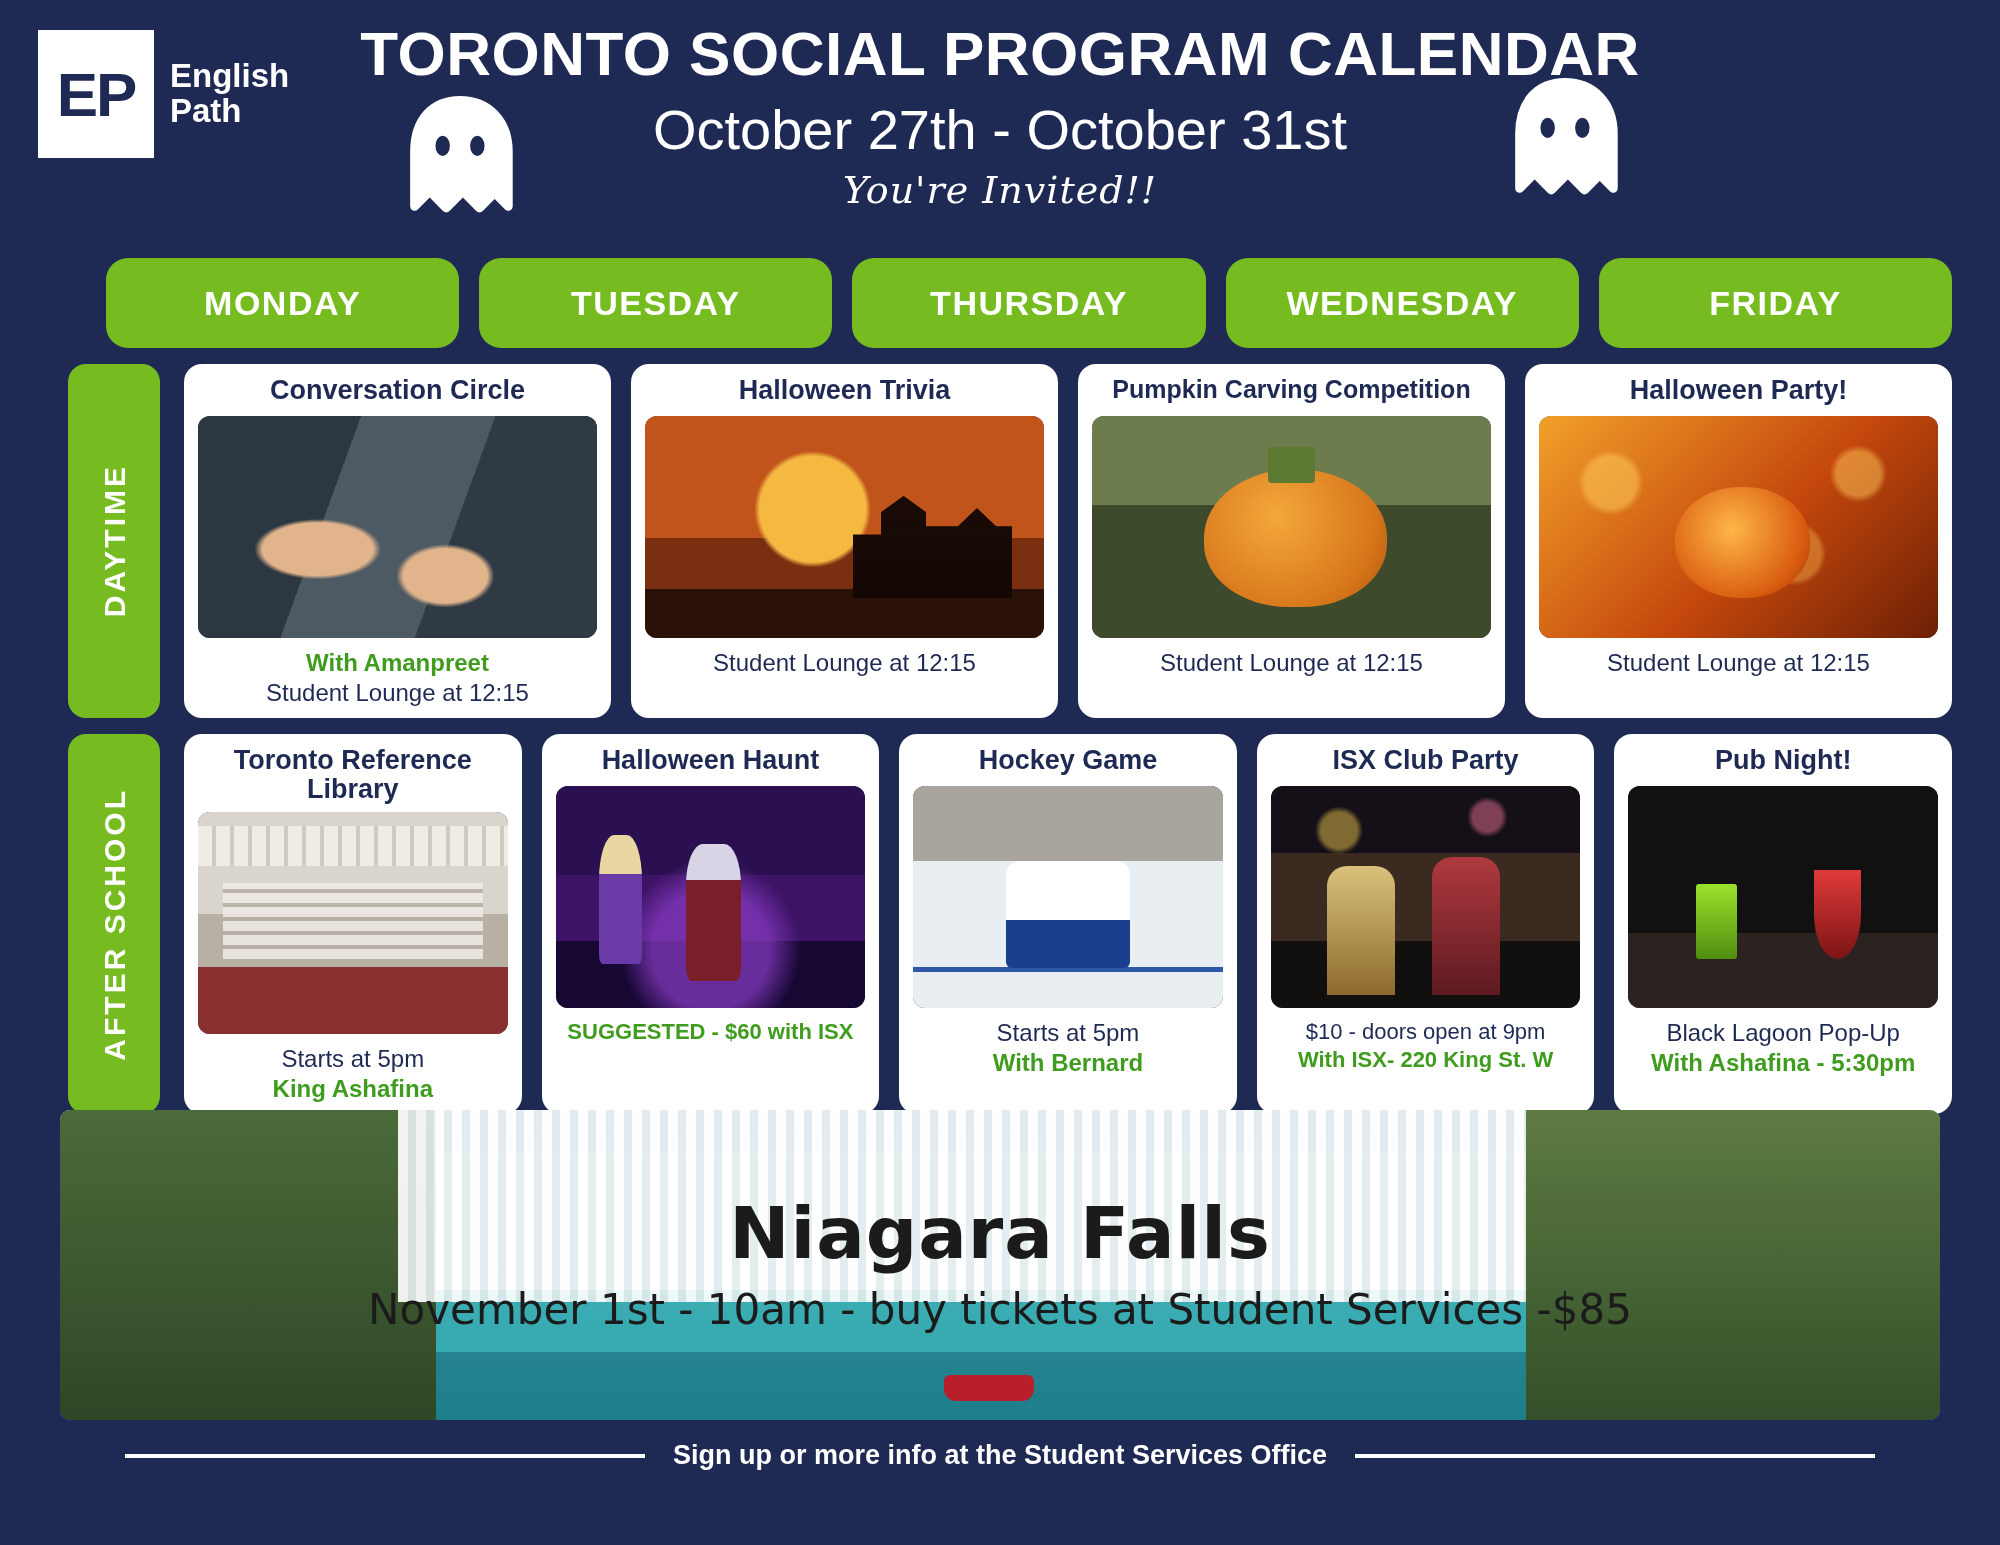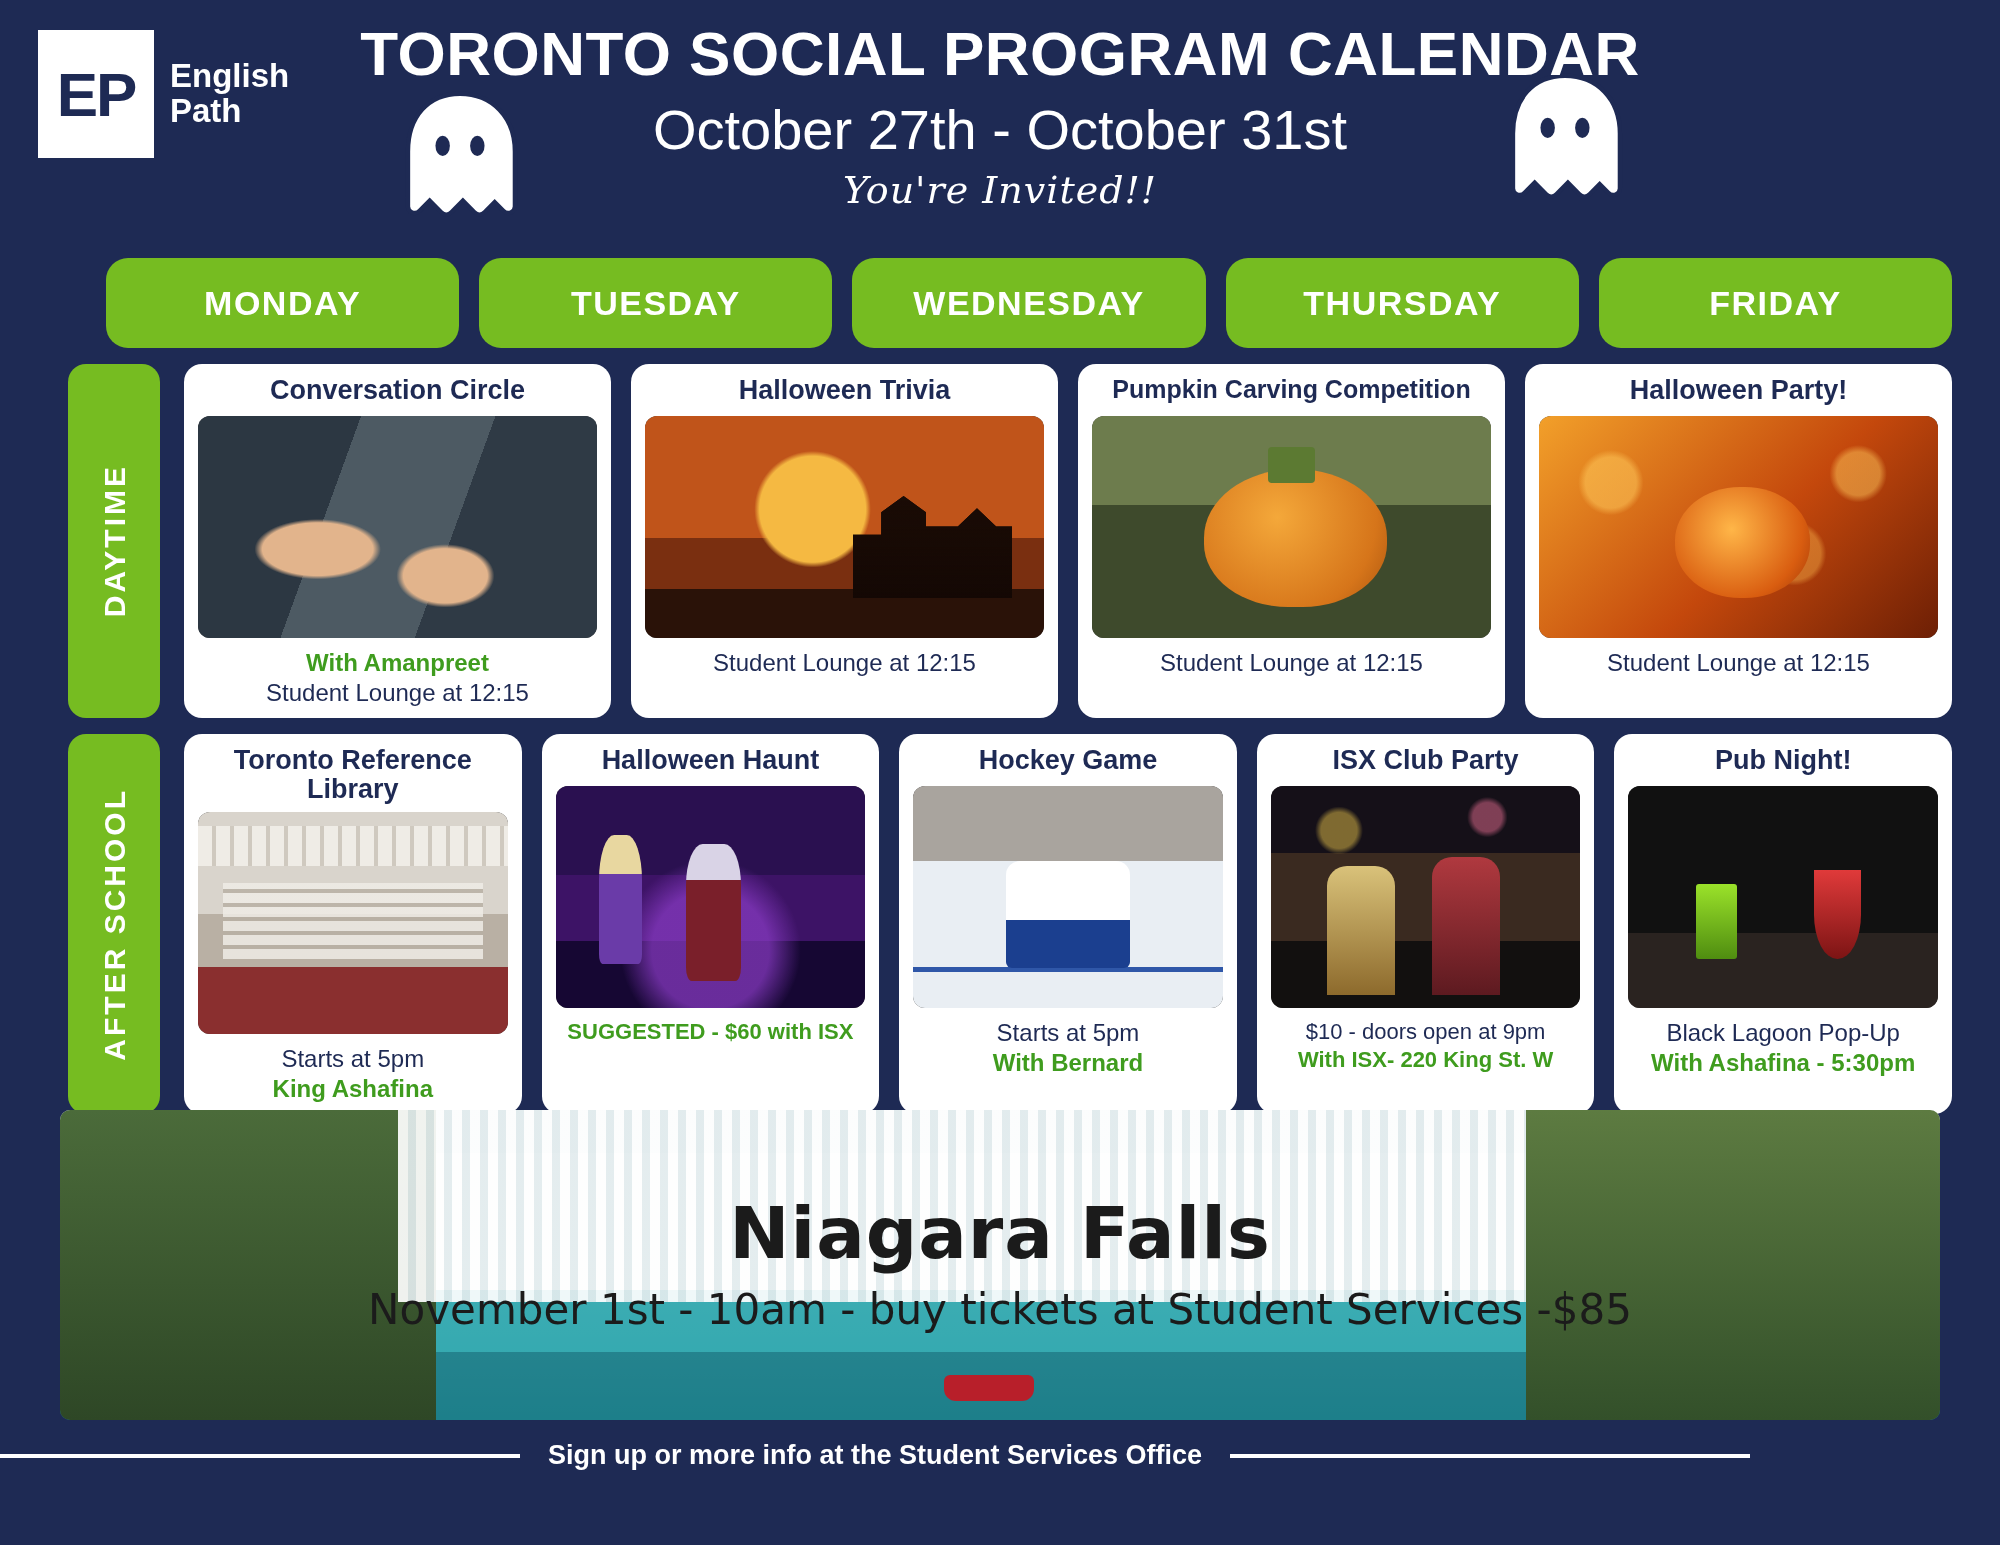--- a/index.html
+++ b/index.html
@@ -372,21 +372,21 @@
     font-size: 42px;
     color: #1b1b1b;
     font-family: "DejaVu Sans", sans-serif;
   }
 
   
   .footer {
     position: absolute;
     left: 0; top: 1440px;
     width: 2000px;
-    display: flex; align-items: center; 
+    display: flex; align-items: center; justify-content: center;
     gap: 28px;
   }
   .footer-rule {
     width: 520px; height: 4px; background: #ffffff;
   }
   .footer-text {
     color: #ffffff;
     font-size: 27px;
     font-weight: bold;
     white-space: nowrap;
@@ -426,22 +426,22 @@
       <div class="title-sub">October 27th -  October 31st</div>
       <div class="title-invite">You're Invited!!</div>
     </div>
   </div>
 
   <div class="grid">
 
     <div class="day-row">
       <div class="day-pill">MONDAY</div>
       <div class="day-pill">TUESDAY</div>
+      <div class="day-pill">THURSDAY</div>
       <div class="day-pill">WEDNESDAY</div>
-      <div class="day-pill">THURSDAY</div>
       <div class="day-pill">FRIDAY</div>
     </div>
 
     <div class="section">
       <div class="side-label">
         <span class="vert">DAYTIME</span>
       </div>
       <div class="cards">
 
 

